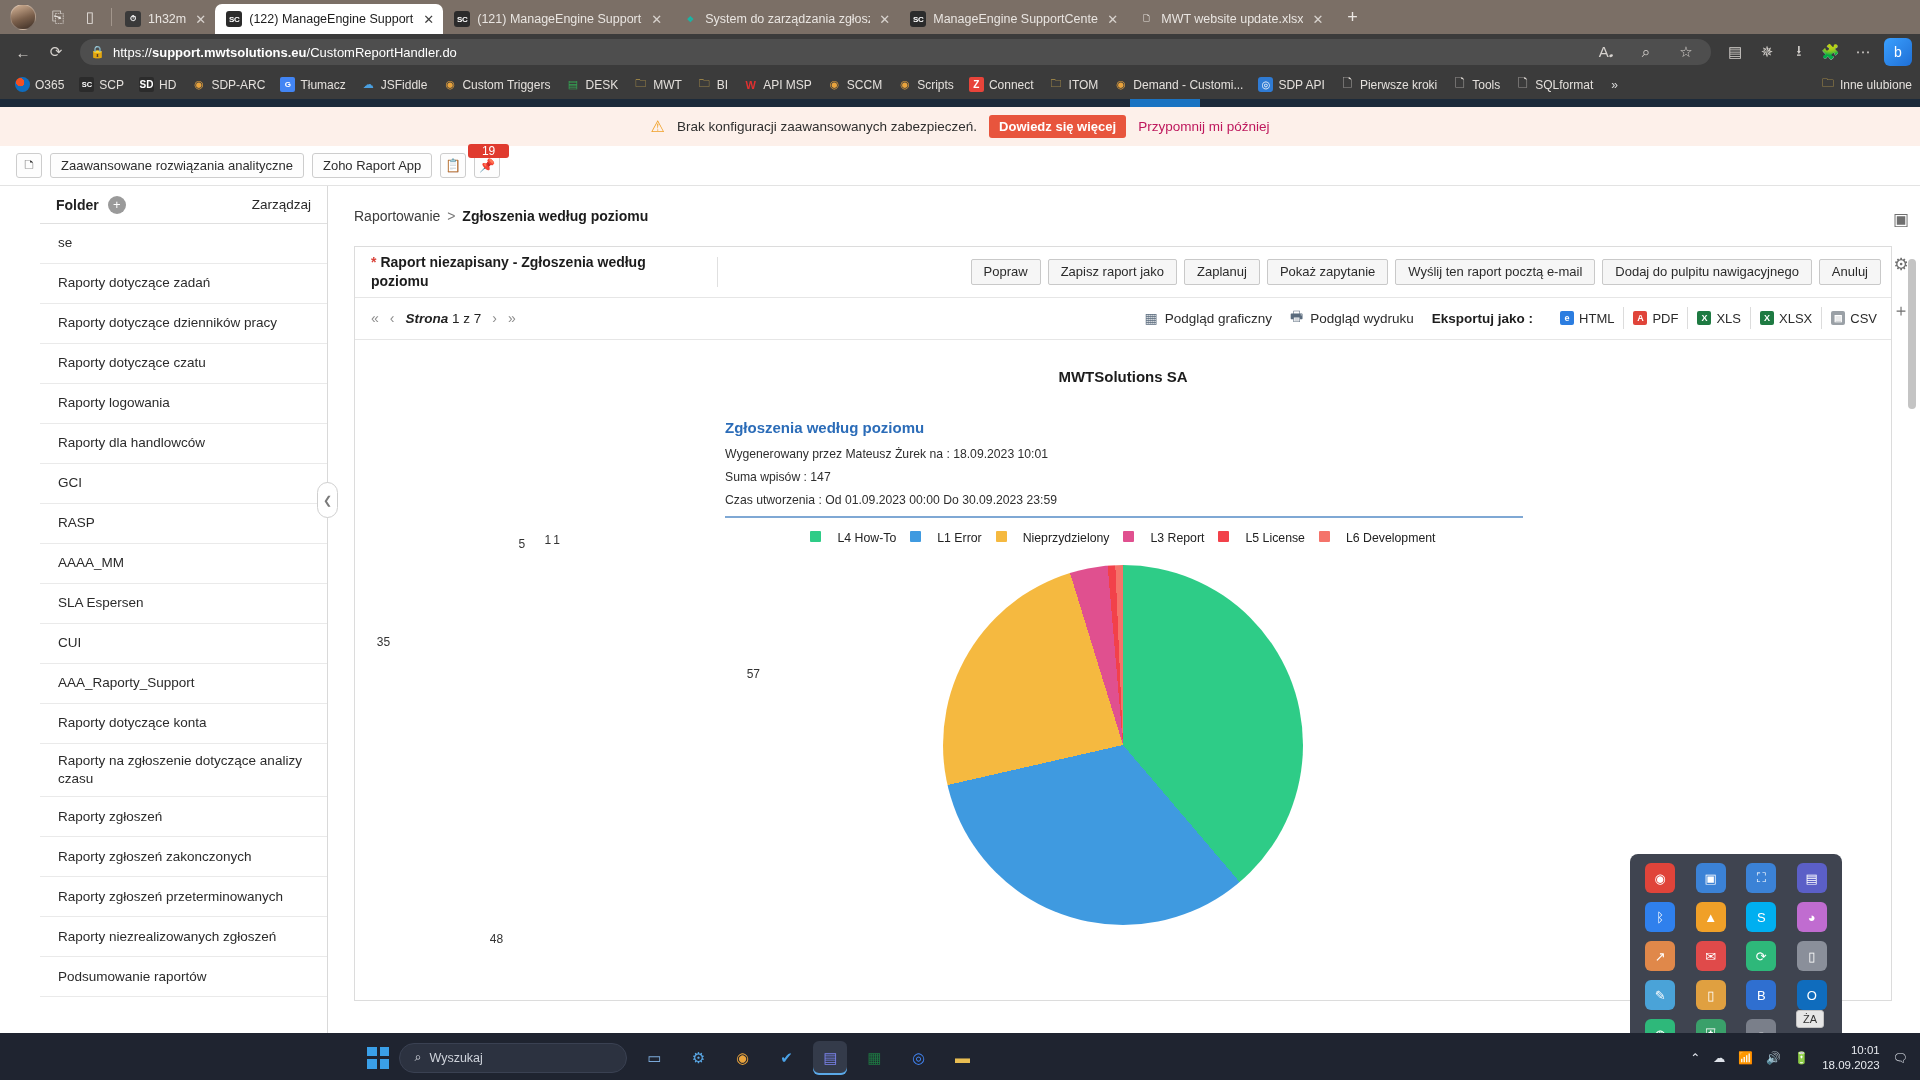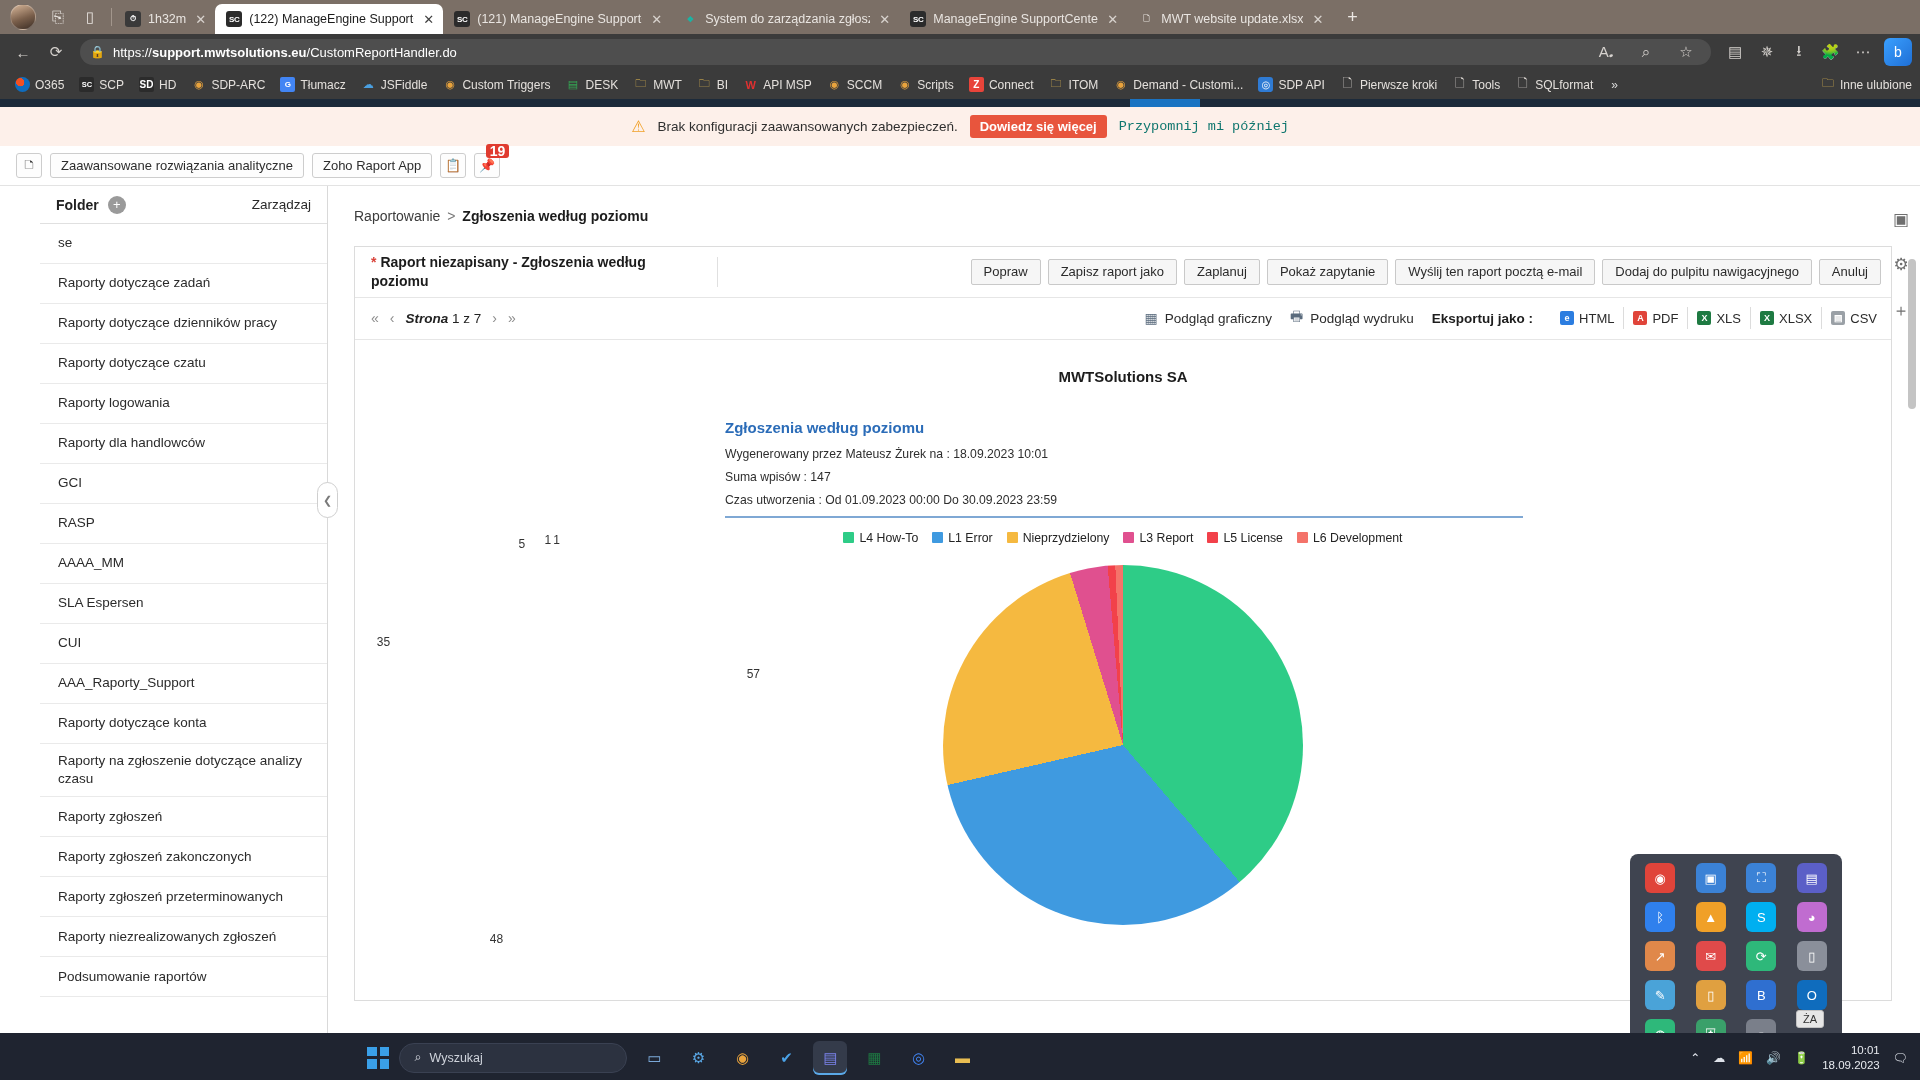--- a/index.html
+++ b/index.html
@@ -102,36 +102,36 @@
 
   .alert-bar {
     height: 39px; background: #fdf0ea; display: flex; align-items: center;
     justify-content: center; gap: 12px; font-size: 13.5px; color: #2f2f2f;
   }
   .alert-bar .warn { color: #f0a028; font-size: 16px; }
   .alert-bar .link-btn {
     background: #e8553d; color: #fff; padding: 4px 10px; border-radius: 3px;
     font-weight: 600; font-size: 13px;
   }
-  .alert-bar .later { color: #0f766e; font-family: Liberation Mono, monospace; }
+  .alert-bar .later { color: #be185d; }
 
   .toolbar2 {
     height: 40px; background: #fff; border-bottom: 1px solid #e3e3e3;
     display: flex; align-items: center; padding: 0 0 0 16px; gap: 8px;
   }
   .tb-btn {
     border: 1px solid #cdcdcd; background: #fdfdfd; border-radius: 3px;
     height: 25px; display: flex; align-items: center; padding: 0 10px;
     font-size: 13px; color: #2d2d2d; white-space: nowrap;
   }
   .tb-ico-btn { width: 26px; justify-content: center; padding: 0; }
   .badge-wrap { position: relative; }
   .badge {
     position: absolute; top: -9px; right: -9px; background: #e03b2f; color: #fff;
-    border-radius: 3px; font-size: 14px; padding: 1px 4px; line-height: 12px; font-weight: 700;
+    border-radius: 3px; font-size: 12px; padding: 1px 14px; line-height: 12px; font-weight: 400;
   }
 
   .workspace { display: flex; height: 885px; margin-left: 40px; }
 
   
   .sidebar { width: 288px; border-right: 1px solid #d9d9d9; background: #fff; position: relative; }
   .folder-head {
     height: 38px; display: flex; align-items: center; padding: 0 16px;
     border-bottom: 1px solid #e0e0e0; font-size: 14px;
   }
@@ -200,21 +200,21 @@
   .eico.csv { background: #9aa0a6; }
 
   .report-body { padding: 18px 26px 0; height: 660px; overflow: hidden; position: relative; }
   .company { text-align: center; font-size: 15px; font-weight: 700; color: #1c1c1c; margin: 10px 0 34px; }
   .rep-meta { max-width: 800px; margin: 0 auto 0; padding-left: 2px; }
   .rep-meta h2 { font-size: 15px; color: #2b6cb8; font-weight: 700; margin-bottom: 11px; }
   .rep-meta p { font-size: 12.2px; color: #2e2e2e; margin-bottom: 9px; }
   .meta-rule { border-top: 2px solid #7fa8d4; margin: 8px 0 0; }
 
   .legend { display: flex; justify-content: center; gap: 14px; margin: 13px 0 6px; font-size: 12.3px; color: #232323; }
-  .legend .lg { display: flex; align-items: center; gap: 5px; }
+  .legend .lg { display: flex; gap: 16px; }
   .legend .sw { width: 11px; height: 11px; border-radius: 1px; }
 
   .pie-wrap { position: relative; height: 430px; display: flex; justify-content: center; }
   .pie { width: 360px; height: 360px; border-radius: 50%; position: relative; margin-top: 14px; }
   .plab { position: absolute; font-size: 12px; color: #333; }
 
   
   .float-panel {
     position: absolute; right: 78px; bottom: 24px; width: 212px;
     background: #3f4450; border-radius: 8px; padding: 9px 8px;

